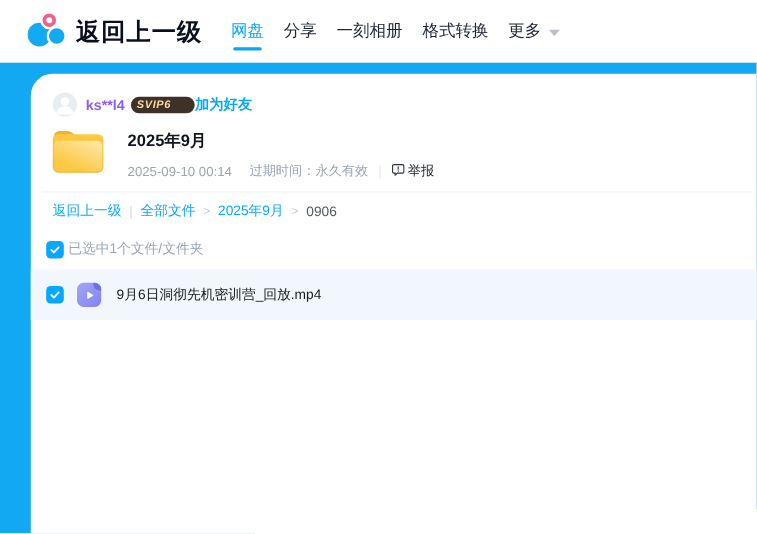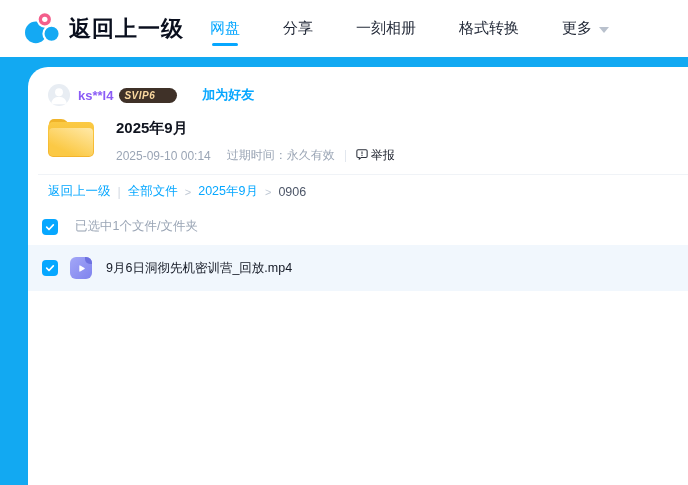--- a/index.html
+++ b/index.html
@@ -6,42 +6,42 @@
   * { margin:0; padding:0; box-sizing:border-box; }
   html,body { background:#fff; }
   body { font-family:"Liberation Sans","DejaVu Sans",sans-serif; }
   .page { position:relative; width:688px; height:485px; background:#fff; overflow:hidden; }
 
   
   .header { position:absolute; top:0; left:0; width:688px; height:57px; background:#fff;
             display:flex; align-items:center; padding-left:25px; }
   .logo { display:flex; align-items:center; gap:8px; cursor:pointer; }
   .logo-text { font-size:22px; font-weight:bold; color:#0a0f1e; letter-spacing:1px; }
-  .nav { display:flex; margin-left:26px; gap:43px; height:57px; align-items:flex-start; }
+  .nav { display:flex; margin-left:26px; gap:18px; height:57px; align-items:flex-start; }
   .nav-item { position:relative; font-size:15px; color:#1d2433; cursor:pointer;
               height:57px; display:flex; align-items:center; gap:7px; }
   .nav-item.active { color:#06a7ff; }
   .nav-item.active .underline { position:absolute; bottom:11px; left:50%; margin-left:-13px;
               width:26px; height:3px; border-radius:2px; background:#06a7ff; }
   .chevron { width:0; height:0; border-left:5px solid transparent; border-right:5px solid transparent;
              border-top:6px solid #b9c1cd; margin-top:3px; }
 
   
   .blue-bg { position:absolute; top:57px; left:0; right:0; bottom:0; background:#12a9f2; }
   .panel { position:absolute; top:67px; left:28px; right:0; bottom:0; background:#fff;
            border-top-left-radius:20px; }
 
   
   .user-row { position:absolute; top:17px; left:20px; display:flex; align-items:center; }
   .avatar { width:22px; height:22px; border-radius:50%; background:#e8edf3;
             display:flex; align-items:center; justify-content:center; overflow:hidden; }
   .user-name { margin-left:8px; font-size:13px; font-weight:bold; color:#8b5cf6; }
   .vip-badge { margin-left:6px; background:#3f3128; color:#fbd9a0; font-size:10px; font-weight:bold;
                font-style:italic; padding:2px 22px 2px 5px; border-radius:8px; letter-spacing:.5px; }
-  .add-friend { margin-left:25px; font-size:13px; font-weight:bold; color:#06a7ff; cursor:pointer; }
+  .add-friend { margin-left:0; font-size:13px; font-weight:bold; color:#06a7ff; cursor:pointer; }
 
   
   .folder-block { position:absolute; top:48px; left:20px; display:flex; }
   .folder-icon { position:relative; width:46px; height:40px; margin-top:3px; }
   .folder-tab  { position:absolute; top:1px; left:1px; width:20px; height:10px;
                  background:#f0b42a; border-radius:5px 8px 0 0; }
   .folder-body { position:absolute; top:4px; left:0; width:46px; height:35px;
                  background:linear-gradient(180deg,#fbca44,#f4b42c); border-radius:5px; }
   .folder-face { position:absolute; top:10px; left:1px; width:44px; height:28px;
                  background:linear-gradient(205deg,#ffe9a9,#fbc945 75%); border-radius:4px; }
@@ -58,21 +58,21 @@
                 gap:7px; font-size:12.5px; }
   .crumb-link { color:#06a7ff; cursor:pointer; }
   .crumb-pipe { color:#d3dae3; }
   .crumb-sep { color:#bfc8d4; font-size:11px; }
   .crumb-current { color:#4d5668; }
 
   
   .checkbox { width:16px; height:16px; border-radius:4px; background:#06a7ff; flex:none;
               display:flex; align-items:center; justify-content:center; cursor:pointer; }
   .select-row { position:absolute; top:151px; left:14px; display:flex; align-items:center; }
-  .select-label { margin-left:17px; font-size:12.5px; color:#9aa5b5; }
+  .select-label { margin-left:4px; font-size:12.5px; color:#9aa5b5; }
 
   .file-row { position:absolute; top:178px; left:0; right:0; height:46px; background:#f1f7fd;
               display:flex; align-items:center; padding-left:14px; cursor:pointer; }
   .file-icon { position:relative; margin-left:12px; width:22px; height:22px; border-radius:6px;
                background:linear-gradient(135deg,#a3a7f7,#7f83ee);
                display:flex; align-items:center; justify-content:center; flex:none; }
   .file-icon .fold { position:absolute; top:0; right:0; width:7px; height:7px;
                background:#6d71e0; border-radius:0 6px 0 5px; }
   .file-name { margin-left:14px; font-size:12.5px; color:#151a26; }
 </style>

